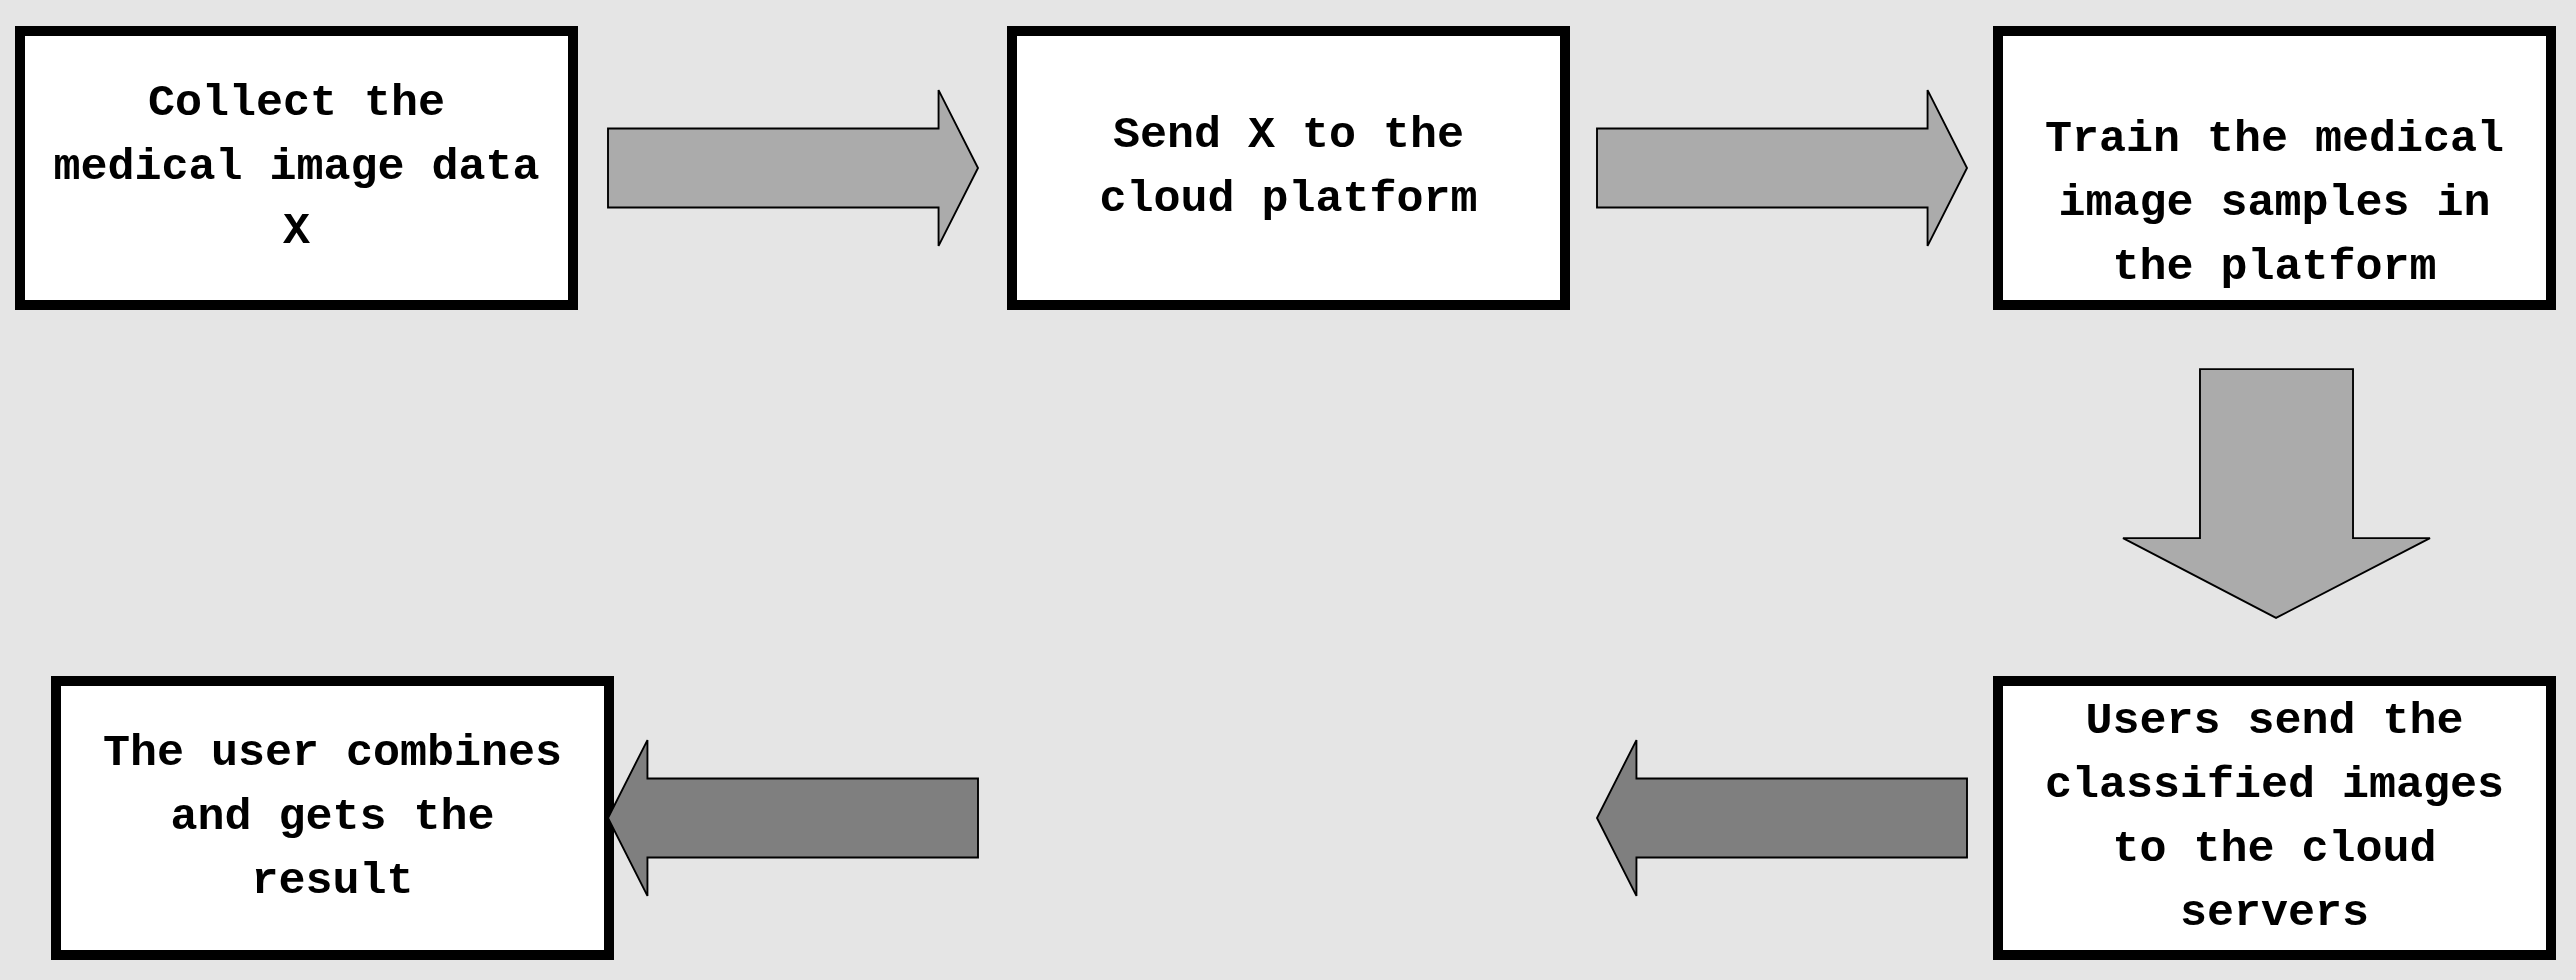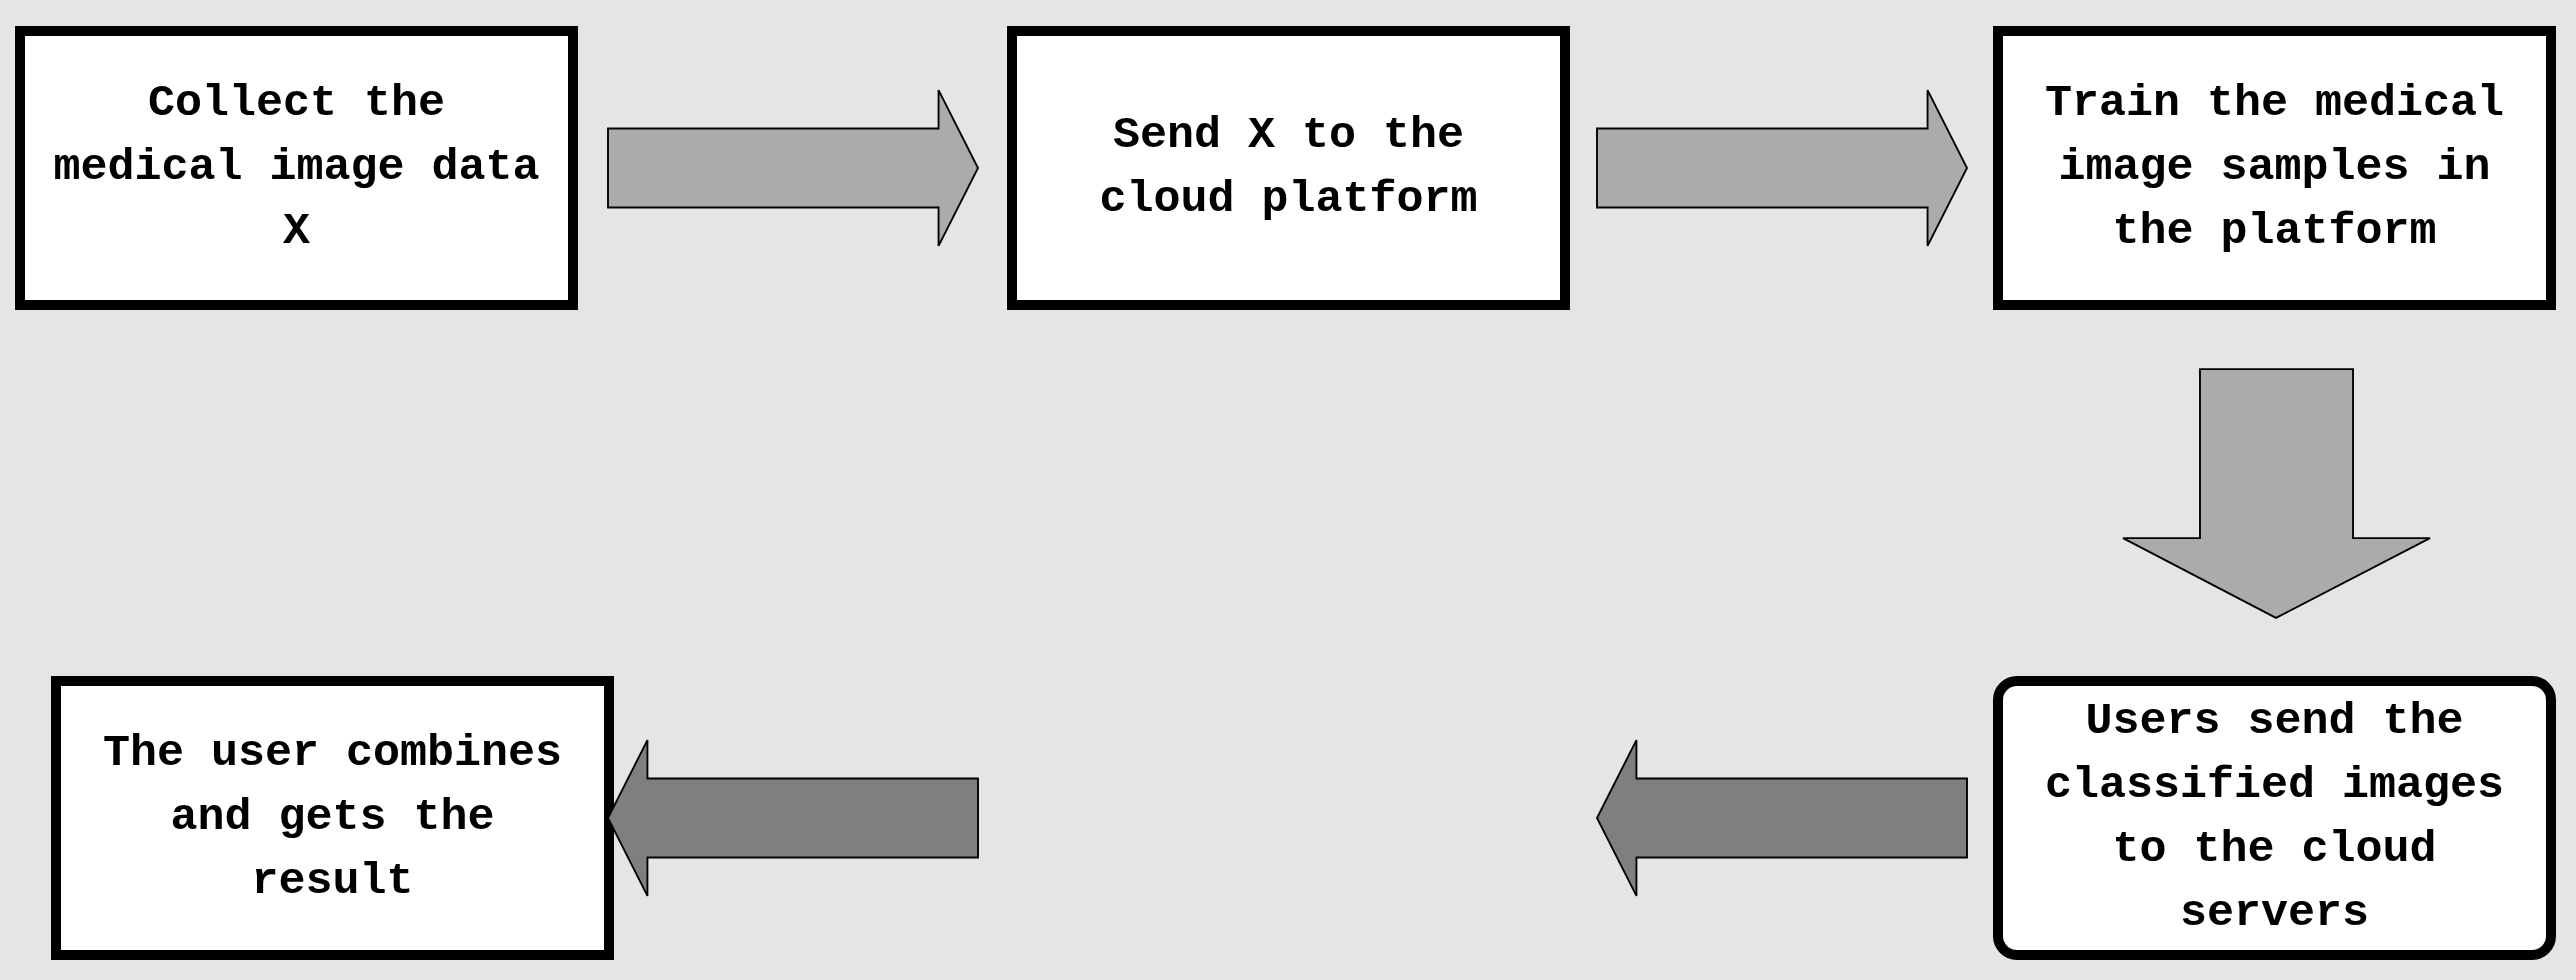--- a/index.html
+++ b/index.html
@@ -39,24 +39,24 @@
     overflow: visible;
   }
   .arrow polygon {
     stroke: #000000;
     stroke-width: 2;
     stroke-linejoin: miter;
   }
   
   #box-1 { left: 15px;   top: 26px; }
   #box-2 { left: 1007px; top: 26px; }
-  #box-3 { left: 1993px; top: 26px; }
+  #box-3 { left: 1993px; top: 26px; align-items: flex-end; }
   #box-4 { left: 15px;   top: 676px; margin-left: 36px; }
   #box-5 { left: 1007px; top: 676px; }
-  #box-6 { left: 1993px; top: 676px; border-radius: 24px; }
+  #box-6 { left: 1993px; top: 676px; }
 
   #arrow-right-1 { left: 608px;  top: 90px; }
   #arrow-right-2 { left: 1597px; top: 90px; }
   #arrow-down-1  { left: 2123px; top: 369px; }
   #arrow-left-1  { left: 1597px; top: 740px; }
   #arrow-left-2  { left: 608px;  top: 740px; }
 </style>
 </head>
 <body>
 

